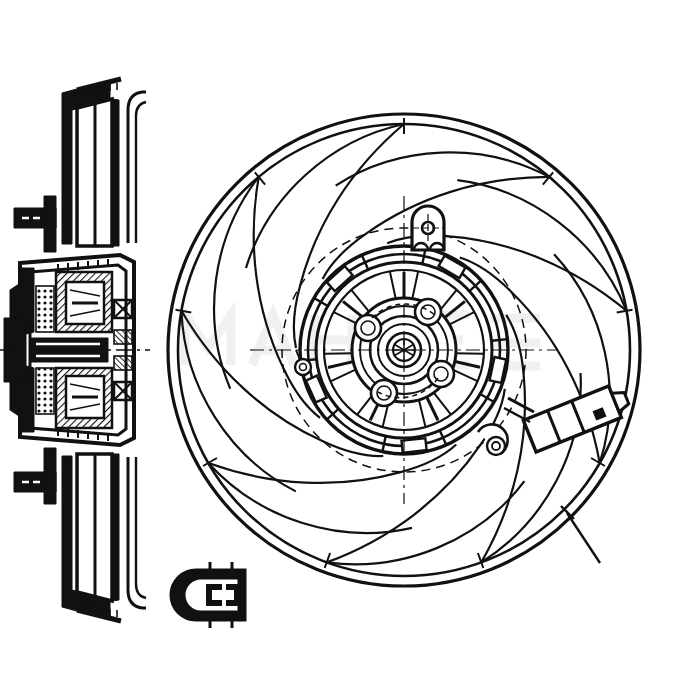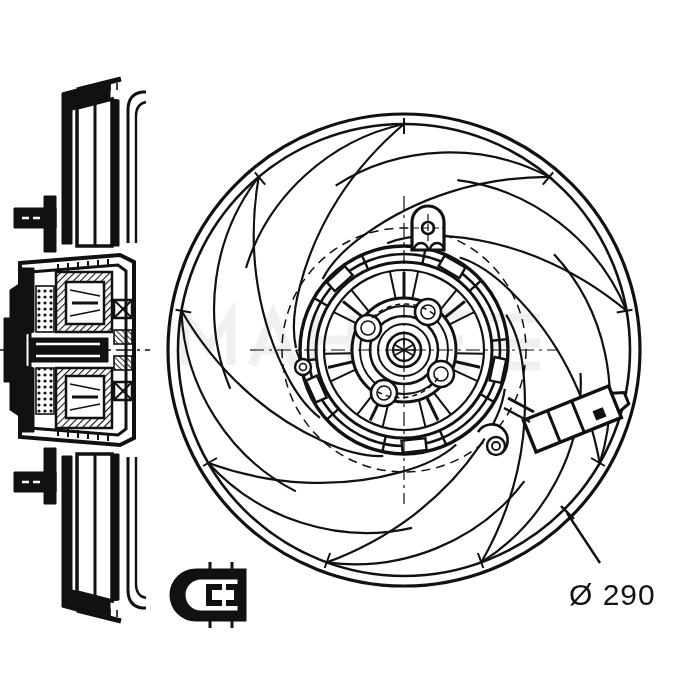--- a/index.html
+++ b/index.html
@@ -427,15 +427,14 @@
 
       <g stroke="#111" stroke-width="3">
         <path d="M210,562 L210,572"></path>
         <path d="M232,562 L232,572"></path>
         <path d="M210,618 L210,628"></path>
         <path d="M232,618 L232,628"></path>
       </g>
     </g>
   </svg>
 
-  <div class="dimlabel" style="left:569px; top:578px;">Ø 290</div>
 
 </div>
 
 </body></html>

